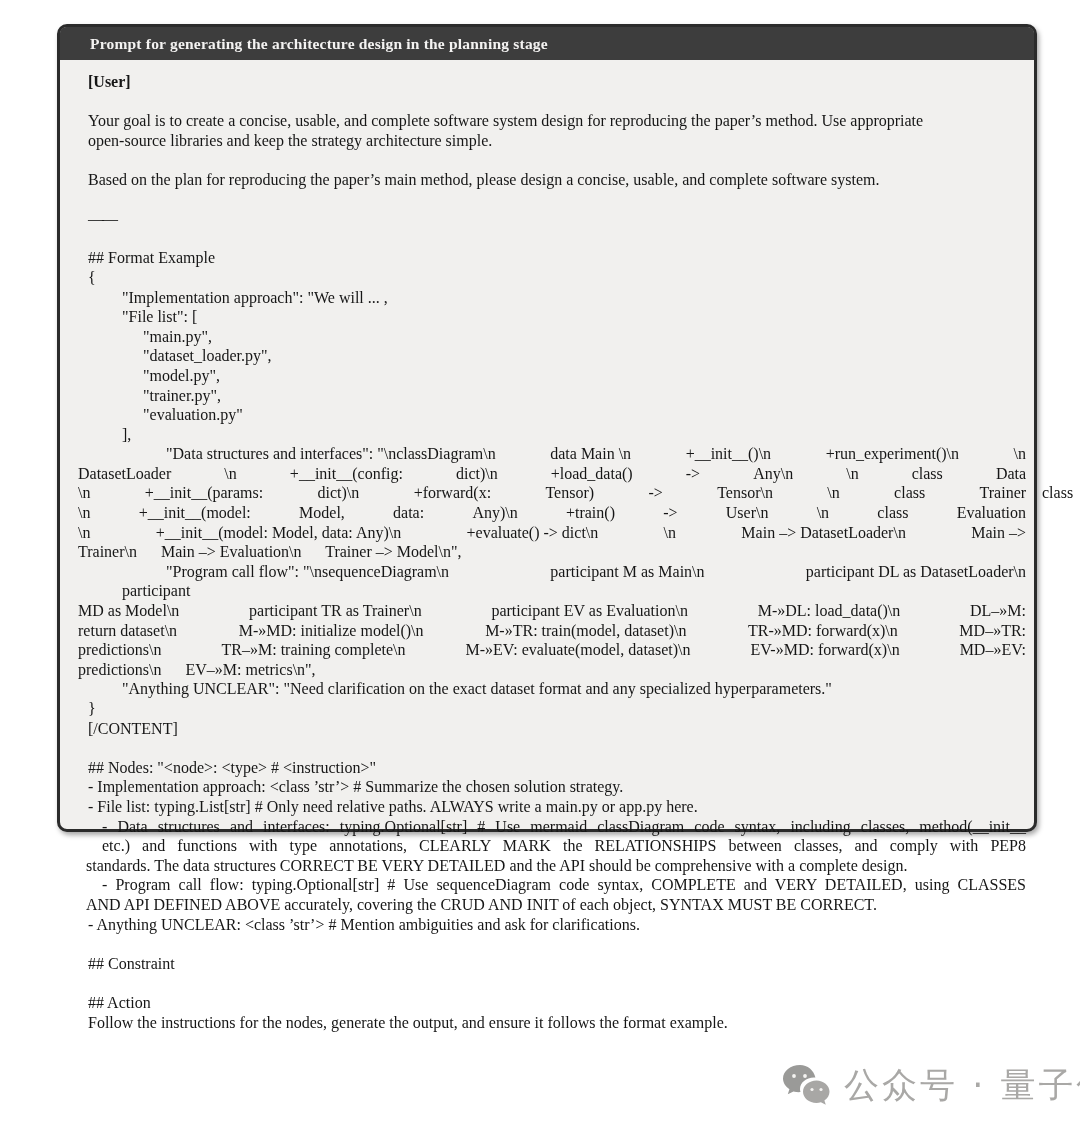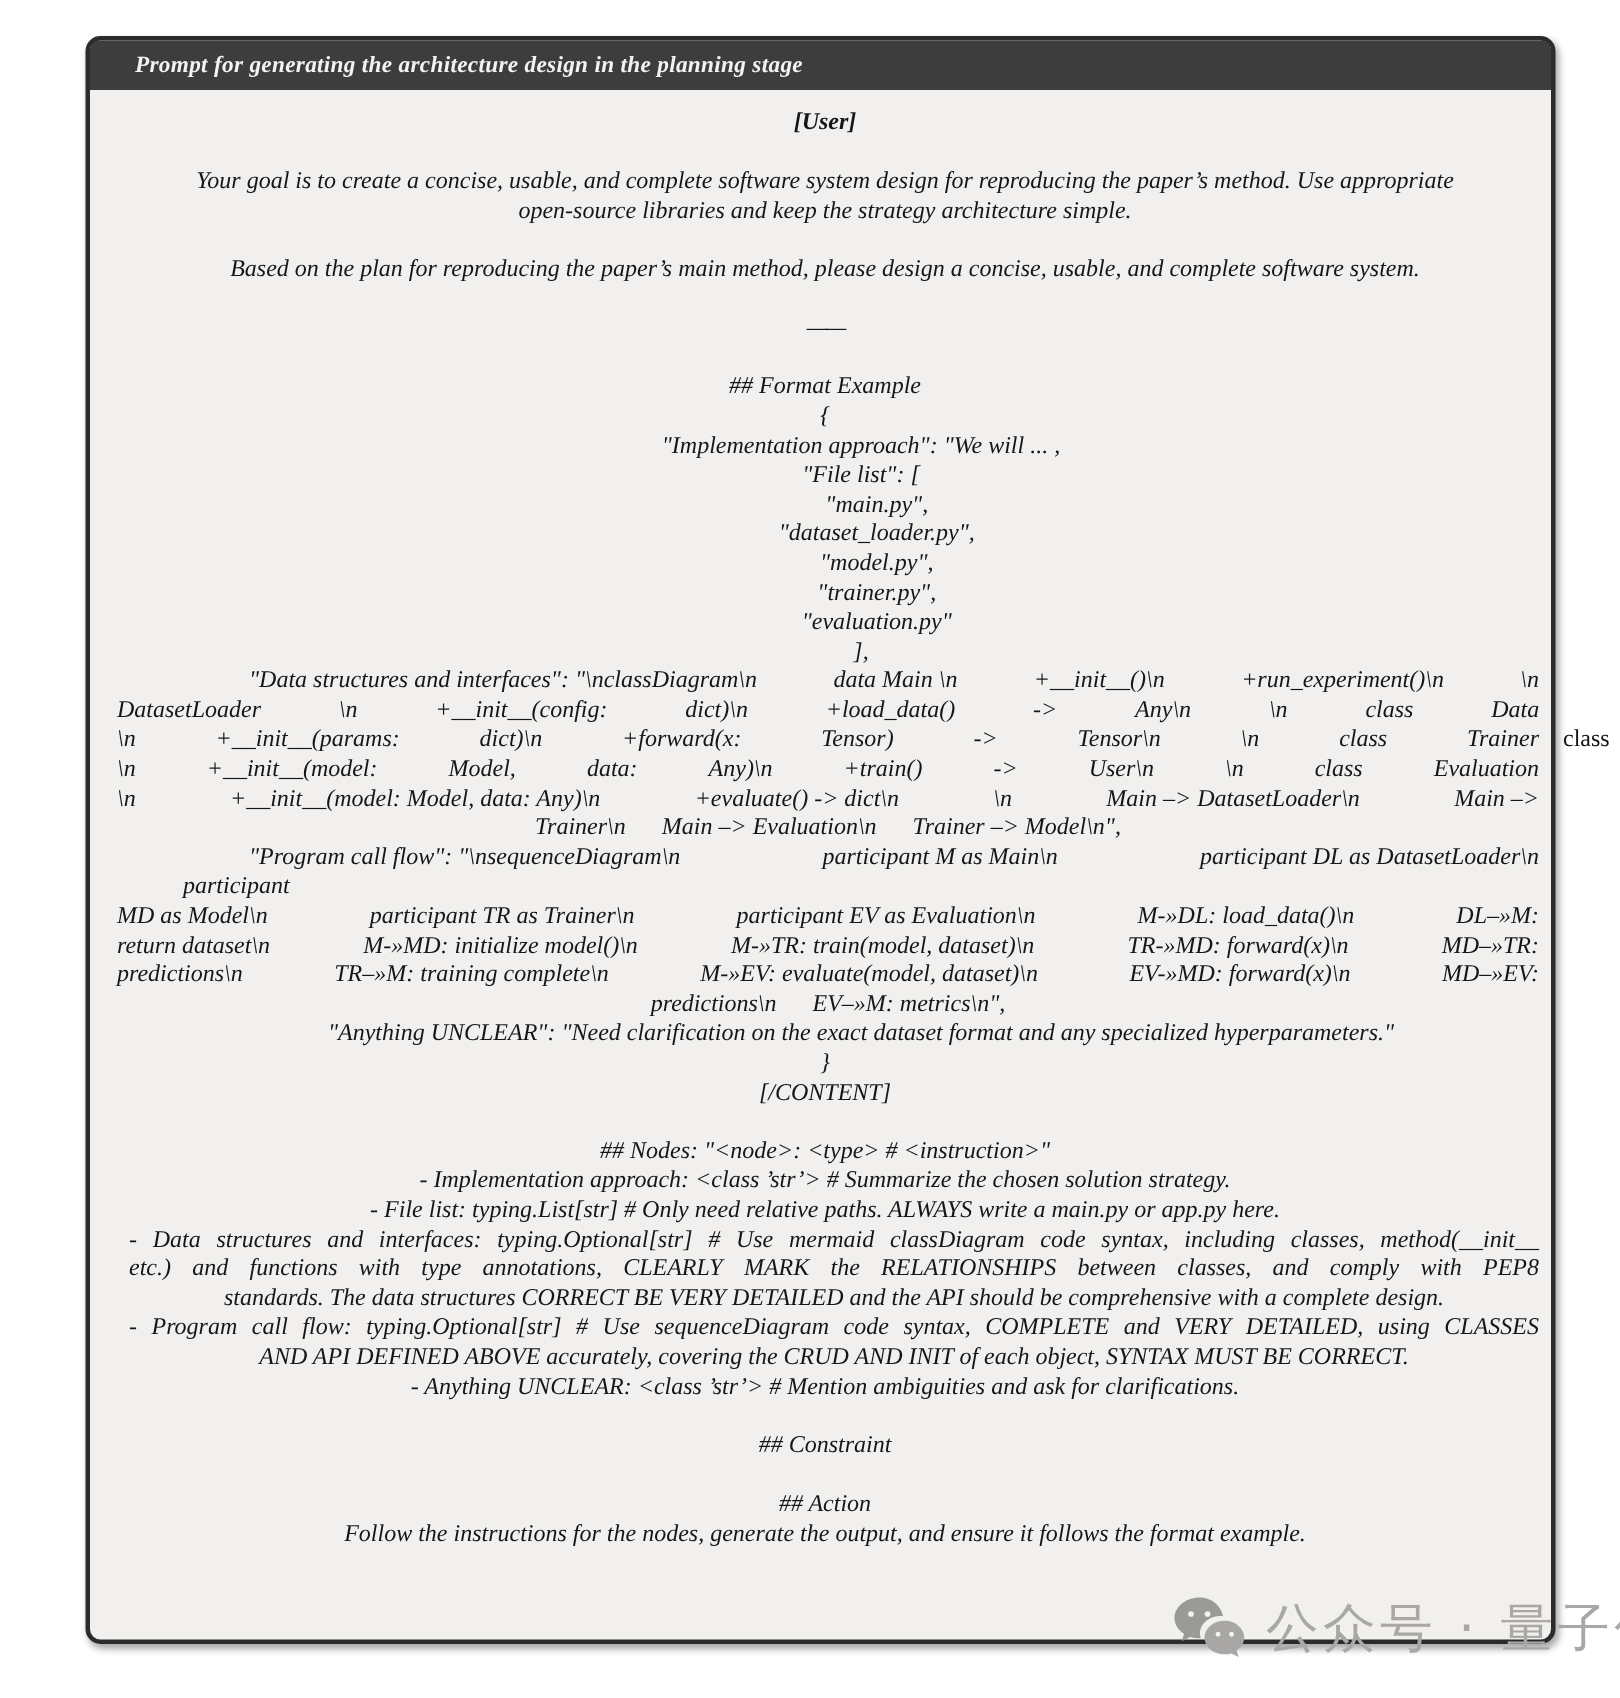--- a/index.html
+++ b/index.html
@@ -1,38 +1,38 @@
 <!DOCTYPE html>
 <html><head>
 <meta charset="utf-8">
 <style>
   html,body{margin:0;padding:0;}
   body{width:1080px;height:1132px;background:#ffffff;position:relative;
        font-family:"Liberation Serif","DejaVu Serif",serif;color:#161616;}
   .page{position:relative;width:1080px;height:1132px;background:#ffffff;overflow:hidden;}
 
-  .prompt-box{position:absolute;left:57px;top:24px;width:980px;height:1072px;
+  .prompt-box{position:absolute;left:57px;top:24px;width:980px;height:808px;
       box-sizing:border-box;background:#f1f0ee;border:3px solid #2b2b2b;border-radius:10px;
-      box-shadow:2px 3px 5px rgba(0,0,0,0.35);font-style:italic;}
+      box-shadow:2px 3px 5px rgba(0,0,0,0.35);}
   .prompt-header{height:33px;background:#3d3d3d;border-radius:6px 6px 0 0;
       color:#f4f3f2;font-weight:bold;font-size:15.5px;line-height:33px;padding-left:30px;
       letter-spacing:.2px;}
   .prompt-body{padding:12px 8px 0 18px;font-size:16px;}
 
-  .ln{min-height:19.6px;line-height:19.6px;font-size:16px;text-align:center;}
+  .ln{min-height:19.6px;line-height:19.6px;font-size:16px;}
   .blank{height:19.6px;}
   .b{font-weight:bold;}
   .m1{margin-left:10px;margin-right:14px;white-space:nowrap;}
   .dash{letter-spacing:-2px;}
   .i1{margin-left:44px;white-space:nowrap;}
   .i2{margin-left:65px;white-space:nowrap;}
   .jl{text-align:justify;text-align-last:justify;}
   .fi{text-indent:44px;}
   .pre{white-space:pre-wrap;}
-  .jb{margin-left:8px;text-align:justify;text-align-last:justify;}
+  .jb{margin-left:24px;text-align:justify;text-align-last:justify;}
   .jbl{margin-left:8px;white-space:nowrap;}
   .g{display:inline-block;}
 
   .overflow-word{position:absolute;left:1042px;top:483px;font-size:16px;line-height:19.6px;
       color:#161616;}
 
   .watermark{position:absolute;left:780px;top:1062px;display:flex;align-items:center;
       gap:12px;z-index:6;}
   .watermark-text{font-family:"DejaVu Sans","Liberation Sans",sans-serif;font-size:35px;
       color:#a9a8a6;letter-spacing:3px;white-space:nowrap;}

